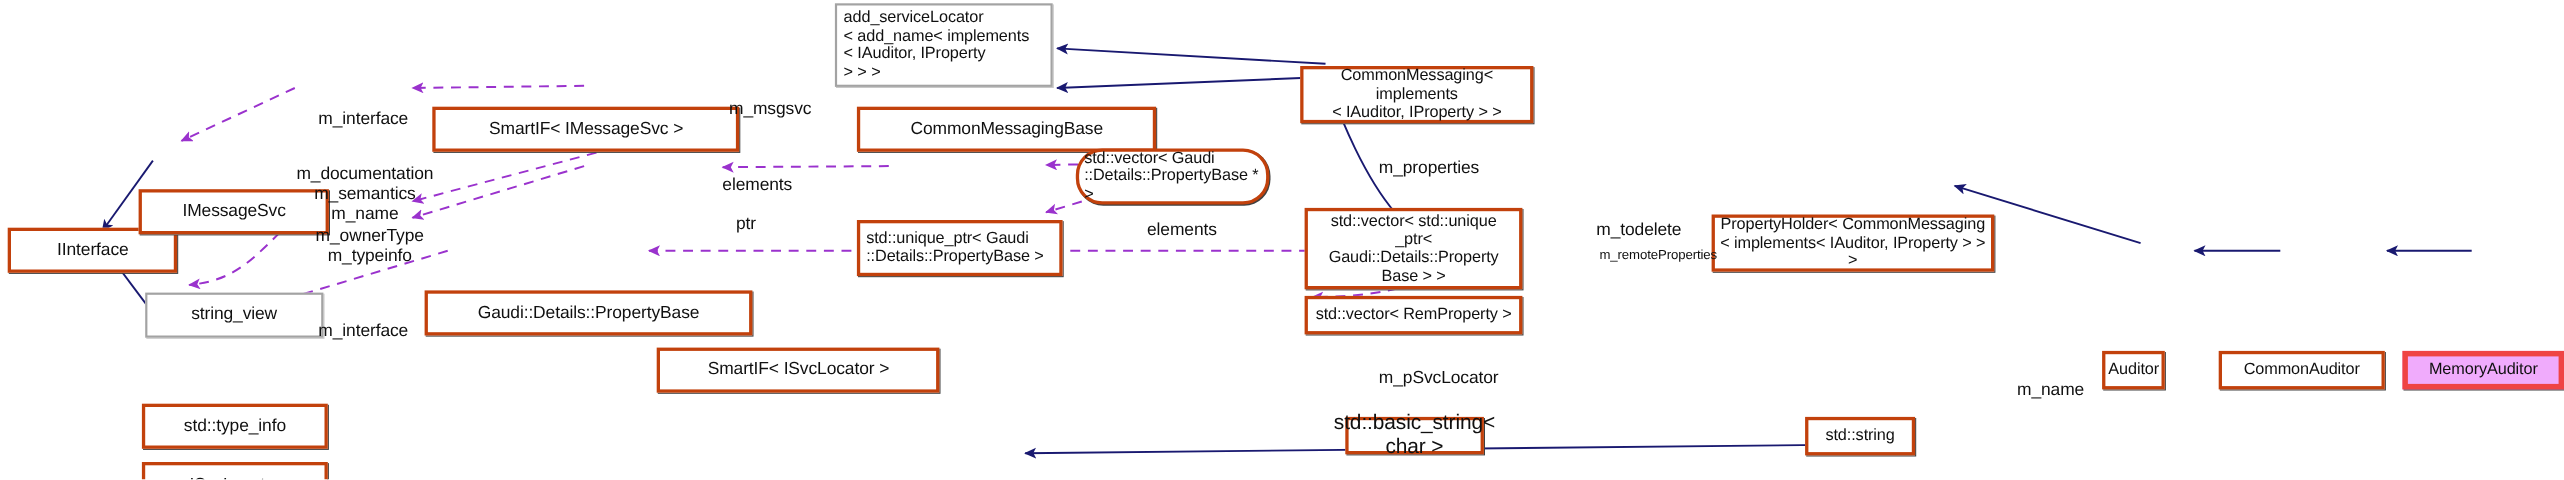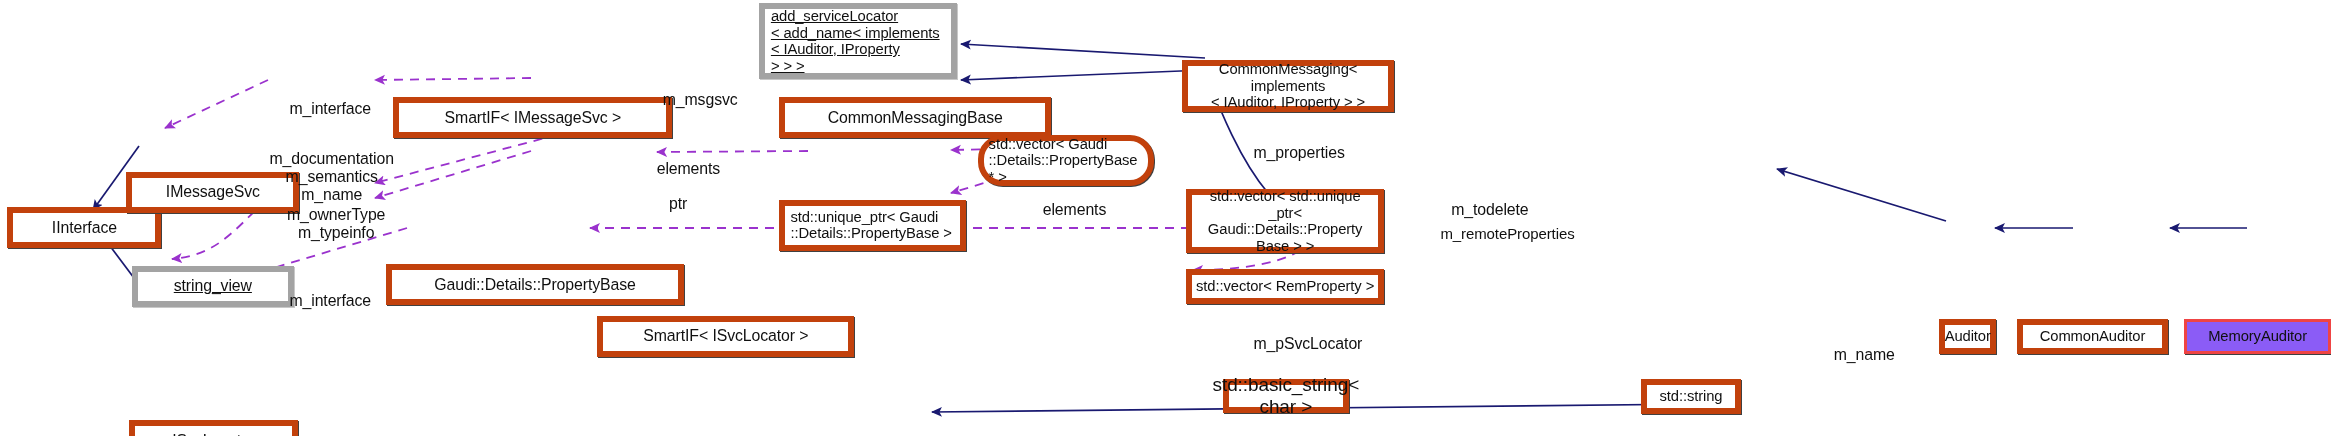--- a/index.html
+++ b/index.html
@@ -17,37 +17,36 @@
     pointer-events:none;
   }
   .node{
     position:absolute;
     box-sizing:border-box;
     display:flex;
     align-items:center;
     justify-content:center;
     text-align:center;
     background:#ffffff;
-    border:6px solid #c2410c;
+    border:3px solid #c2410c;
     box-shadow:1px 1px 0 0 #404040;
     font-size:15px;
     color:#101010;
     line-height:1.12;
     padding:1px 4px;
     white-space:pre-line;
     letter-spacing:-0.1px;
   }
   .node.light{
-    border:6px solid #a3a3a3;
+    border:2px solid #a3a3a3;
     box-shadow:1px 1px 0 0 #c8c8c8;
-    text-decoration:underline;
   }
   .node.highlight{
-    background:#8b5cf6;
-    border:3px solid #ef4444;
+    background:#f0abfc;
+    border:5px solid #ef4444;
     box-shadow:1px 1px 0 0 #404040;
   }
   .edge-label{
     position:absolute;
     font-size:15px;
     color:#101010;
     white-space:pre-line;
     text-align:center;
     line-height:1.15;
     letter-spacing:-0.1px;
@@ -118,20 +117,21 @@
       <path d="M 1313,241 C 1290,264 1240,270 1193,270" marker-end="url(#arrow-usage)"></path>
     </g>
   </svg>
 
   <div class="node" style="left: 7.33942px; top: 206.99px; width: 154.128px; height: 41.1044px; font-size: 15.8531px;">IInterface</div>
 
   <div class="node" style="left: 126.238px; top: 171.758px; width: 173.21px; height: 41.1044px; font-size: 15.8531px;">IMessageSvc</div>
 
   <div class="node light" style="left: 132.11px; top: 265.71px; width: 161.467px; height: 41.1044px; font-size: 15.8531px;">string_view</div>
 
+  <div class="node" style="left: 129.174px; top: 367.003px; width: 168.807px; height: 41.1044px; font-size: 15.8531px;">std::type_info</div>
 
   <div class="node" style="left: 129.174px; top: 419.852px; width: 168.807px; height: 41.1044px; font-size: 15.8531px;">ISvcLocator</div>
 
   <div class="node" style="left: 393.393px; top: 96.8889px; width: 278.898px; height: 41.1044px; font-size: 15.8531px;">SmartIF&lt; IMessageSvc &gt;</div>
 
   <div class="node" style="left: 386.054px; top: 264.242px; width: 297.98px; height: 41.1044px; font-size: 15.8531px;">Gaudi::Details::PropertyBase</div>
 
   <div class="node" style="left: 597.429px; top: 315.623px; width: 256.88px; height: 41.1044px; font-size: 15.8531px;">SmartIF&lt; ISvcLocator &gt;</div>
 
   <div class="node" style="left: 779.446px; top: 96.8889px; width: 271.559px; height: 41.1044px; font-size: 15.8531px;">CommonMessagingBase</div>
@@ -146,30 +146,32 @@
 
   <div class="node" style="left: 977.611px; top: 135.057px; width: 176.146px; height: 51.3805px; font-size: 14.7963px; justify-content: flex-start; text-align: left; padding-left: 5px; border-radius: 24px;">std::vector&lt; Gaudi
 ::Details::PropertyBase * &gt;</div>
 
   <div class="node" style="left: 1222.75px; top: 378.747px; width: 126.238px; height: 34px; font-size: 19px;">std::basic_string&lt;
 char &gt;</div>
 
   <div class="node" style="left: 1181.65px; top: 60.1886px; width: 212.843px; height: 51.3805px; font-size: 14.7963px;">CommonMessaging&lt; implements
 &lt; IAuditor, IProperty &gt; &gt;</div>
 
-  <div class="node" style="left: 1186.05px; top: 189.374px; width: 198.164px; height: 64px; font-size: 14.7963px;">std::vector&lt; std::unique
+  <div class="node" style="left: 1186.05px; top: 189.374px; width: 198.164px; height: 74px; font-size: 14.7963px;">std::vector&lt; std::unique
 _ptr&lt; Gaudi::Details::Property
 Base &gt; &gt;</div>
 
   <div class="node" style="left: 1186.05px; top: 268.646px; width: 198.164px; height: 35.2323px; font-size: 14.7963px;">std::vector&lt; RemProperty &gt;</div>
 
+  <div class="node" style="left: 1555.96px; top: 195.246px; width: 256.88px; height: 51.3805px; font-size: 14.7963px;">PropertyHolder&lt; CommonMessaging
+&lt; implements&lt; IAuditor, IProperty &gt; &gt; &gt;</div>
 
   <div class="node" style="left: 1641.09px; top: 378.747px; width: 99.8161px; height: 35.2323px; font-size: 14.7963px;">std::string</div>
 
-  <div class="node" style="left: 1911.19px; top: 318.559px; width: 57px; height: 35.2323px; font-size: 14.7963px; margin-left: 28px;">Auditor</div>
+  <div class="node" style="left: 1911.19px; top: 318.559px; width: 57px; height: 35.2323px; font-size: 14.7963px;">Auditor</div>
 
   <div class="node" style="left: 2016.87px; top: 318.559px; width: 151.192px; height: 35.2323px; font-size: 14.7963px;">CommonAuditor</div>
 
   <div class="node highlight" style="left: 2184.21px; top: 318.559px; width: 146.788px; height: 35.2323px; font-size: 14.7963px;">MemoryAuditor</div>
 
   <div class="edge-label" style="left: 268.623px; top: 99.8249px; width: 123.302px; font-size: 15.8531px;">m_interface</div>
 
   <div class="edge-label" style="left: 642.933px; top: 91.0168px; width: 114.495px; font-size: 15.8531px;">m_msgsvc</div>
 
   <div class="edge-label" style="left: 243.669px; top: 149.737px; width: 176.146px; font-size: 15.8531px;">m_documentation
@@ -182,21 +184,21 @@
   <div class="edge-label" style="left: 641.465px; top: 160.013px; width: 93.9446px; font-size: 15.8531px;">elements</div>
 
   <div class="edge-label" style="left: 657.612px; top: 195.246px; width: 41.1008px; font-size: 15.8531px;">ptr</div>
 
   <div class="edge-label" style="left: 1027.52px; top: 201.118px; width: 93.9446px; font-size: 15.8531px;">elements</div>
 
   <div class="edge-label" style="left: 1233.02px; top: 143.865px; width: 132.11px; font-size: 15.8531px;">m_properties</div>
 
   <div class="edge-label" style="left: 1432.65px; top: 201.118px; width: 114.495px; font-size: 15.8531px;">m_todelete</div>
 
-  <div class="edge-label" style="left: 1409.17px; top: 224.606px; width: 196.696px; font-size: 15px;">m_remoteProperties</div>
+  <div class="edge-label" style="left: 1409.17px; top: 224.606px; width: 196.696px; font-size: 12px;">m_remoteProperties</div>
 
   <div class="edge-label" style="left: 268.623px; top: 292.135px; width: 123.302px; font-size: 15.8531px;">m_interface</div>
 
   <div class="edge-label" style="left: 1230.09px; top: 335px; width: 155.596px; font-size: 15.8531px;">m_pSvcLocator</div>
 
   <div class="edge-label" style="left: 1817.24px; top: 346.451px; width: 93.9446px; font-size: 15.8531px;">m_name</div>
 
 </div>
 
 </body></html>

